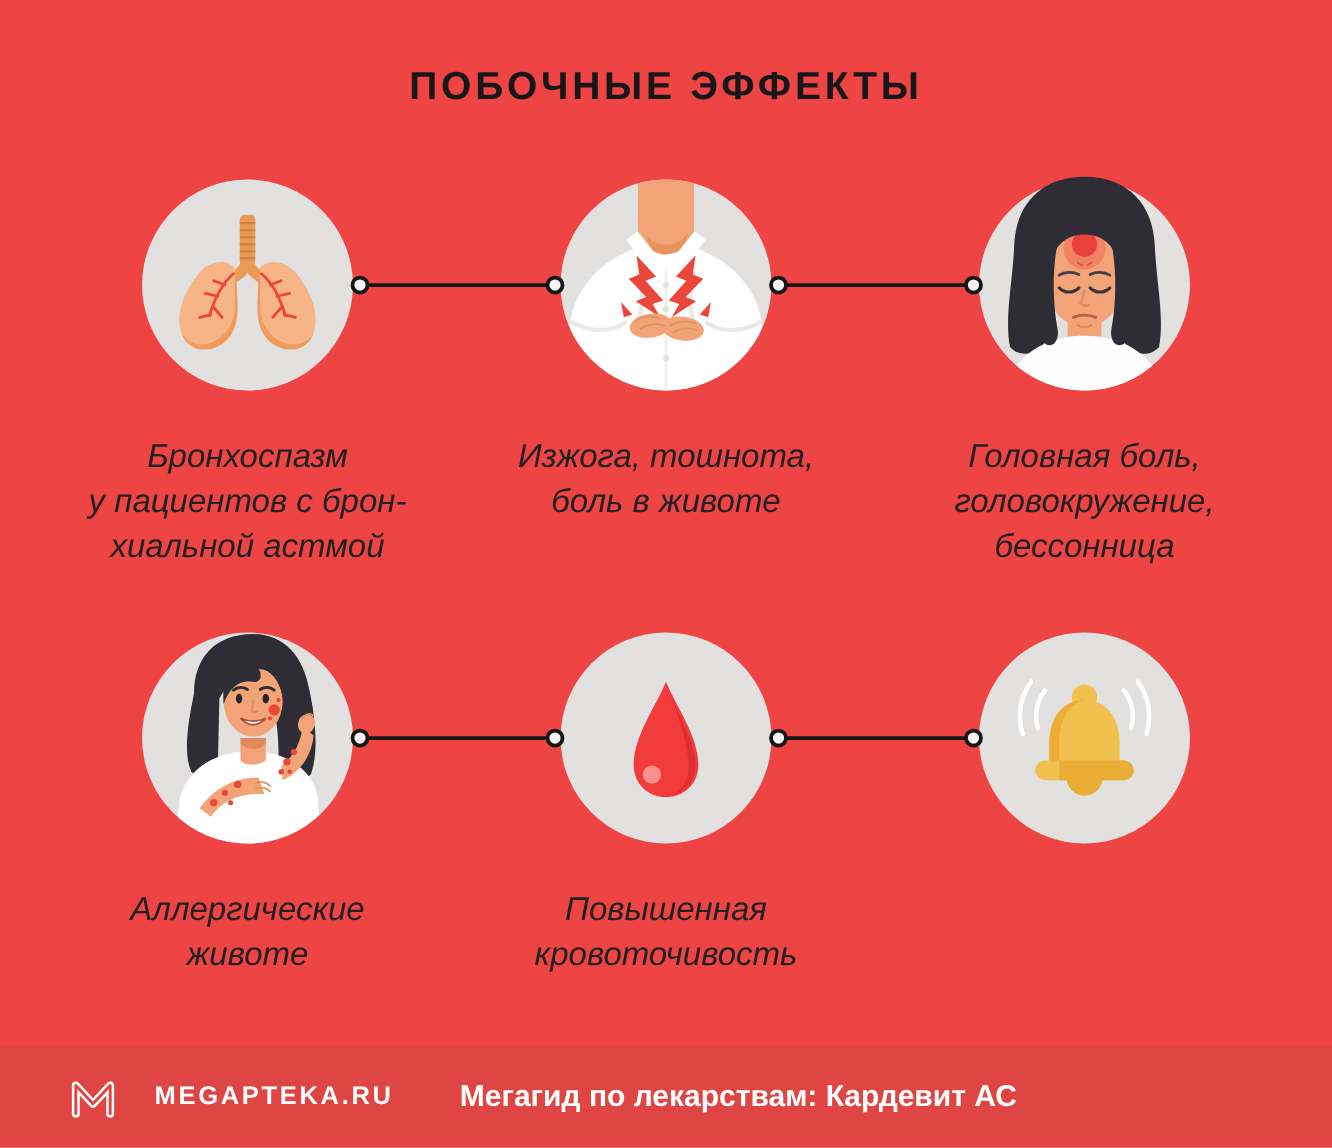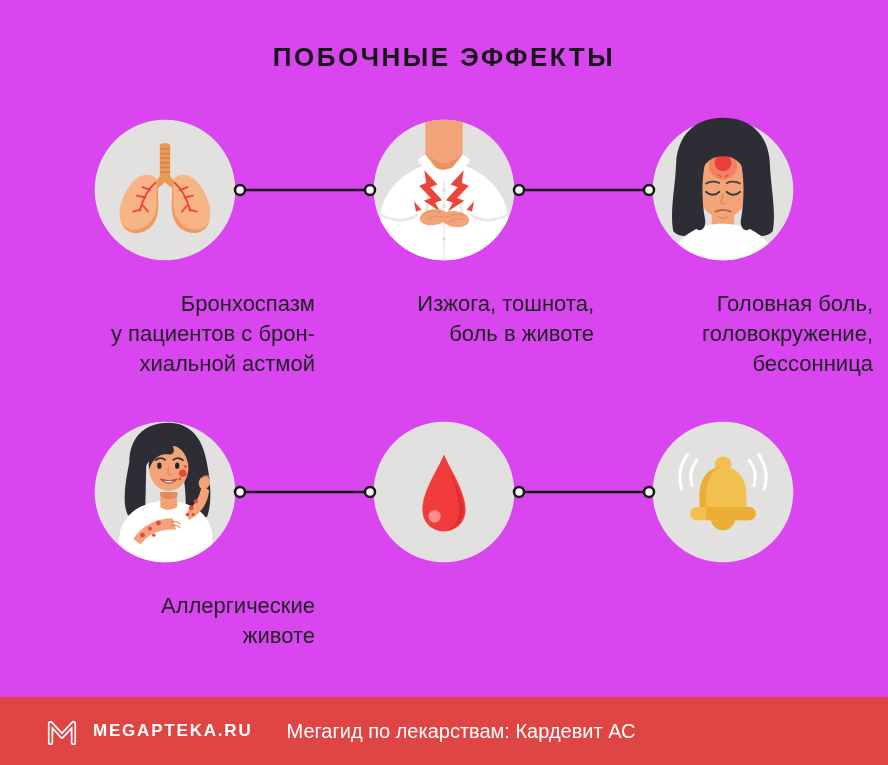--- a/index.html
+++ b/index.html
@@ -1,31 +1,31 @@
 <!DOCTYPE html>
 <html><head>
 <meta charset="utf-8">
 <style>
   html,body{margin:0;padding:0;}
   body{font-family:"Liberation Sans","DejaVu Sans",sans-serif;background:#fff;}
-  .page{position:relative;width:888px;height:765px;background:#d946ef;overflow:hidden;}
+  .page{position:relative;width:888px;height:765px;background:#ef4444;overflow:hidden;}
   .title{position:absolute;top:42px;left:0;width:888px;text-align:center;
          font-size:26px;font-weight:800;letter-spacing:2.5px;color:#17171a;margin:0;}
-  .cell{position:absolute;width:300px;text-align:right;}
+  .cell{position:absolute;width:300px;text-align:center;font-style:italic;}
   .cell .icon-wrap{width:150px;height:150px;margin:0 auto;}
   .cell svg.illu{overflow:visible;display:block;}
   .caption{margin-top:24px;font-size:22px;line-height:30px;font-weight:500;
            color:#212124;white-space:pre-line;}
   .c1{left:15px;}  .c2{left:294px;} .c3{left:573px;}
   .r1{top:115px;}  .r2{top:417px;}
   .connector{position:absolute;width:146px;height:18px;}
   .footer{position:absolute;left:0;top:697px;width:888px;height:68px;background:#de4543;
-          display:flex;align-items:center;padding-left:44px;box-sizing:border-box;}
+          display:flex;align-items:center;padding-left:44px;box-sizing:border-box;gap:10px;}
   .brand{color:#ffffff;font-weight:800;font-size:17px;letter-spacing:1.8px;margin-left:13px;}
-  .tagline{color:#ffffff;font-weight:400;font-size:20px;margin-left:34px;}
+  .tagline{color:#ffffff;font-weight:700;font-size:20px;margin-left:34px;}
 </style>
 </head>
 <body>
 
 <div class="page">
 
   <h1 class="title">ПОБОЧНЫЕ ЭФФЕКТЫ</h1>
 
   <div class="cell c1 r1">
     <div class="icon-wrap">
@@ -208,20 +208,22 @@
 
   <div class="cell c2 r2">
     <div class="icon-wrap">
       <svg class="illu" width="150" height="150" viewBox="0 0 160 160">
         <circle cx="80" cy="80" r="75" fill="#e2e1e0"></circle>
         <path d="M80 40 C73 57 57 79 57 99 C57 112.5 67 122 80 122 C93 122 103 112.5 103 99 C103 79 87 57 80 40 Z" fill="#f23c3c"></path>
         <path d="M80 40 C84 52 90 64 95 76 C99 85 101 92 101 99 C101 111 93 119 83 121 C93 116 97 108 96 97 C95 80 86 58 80 40 Z" fill="#df2e2e"></path>
         <circle cx="70" cy="106" r="6.5" fill="#f8918b"></circle>
       </svg>
     </div>
+    <div class="caption">Повышенная
+кровоточивость</div>
   </div>
 
   <div class="cell c3 r2">
     <div class="icon-wrap">
       <svg class="illu" width="150" height="150" viewBox="0 0 160 160">
         <circle cx="80" cy="80" r="75" fill="#e2e1e0"></circle>
         <g stroke="#ffffff" stroke-width="3.2" fill="none" stroke-linecap="round">
           <path d="M52 46 C46 54 44 64 47 73"></path>
           <path d="M42 40 C34 51 32 65 36 77"></path>
           <path d="M108 46 C114 54 116 64 113 73"></path>

